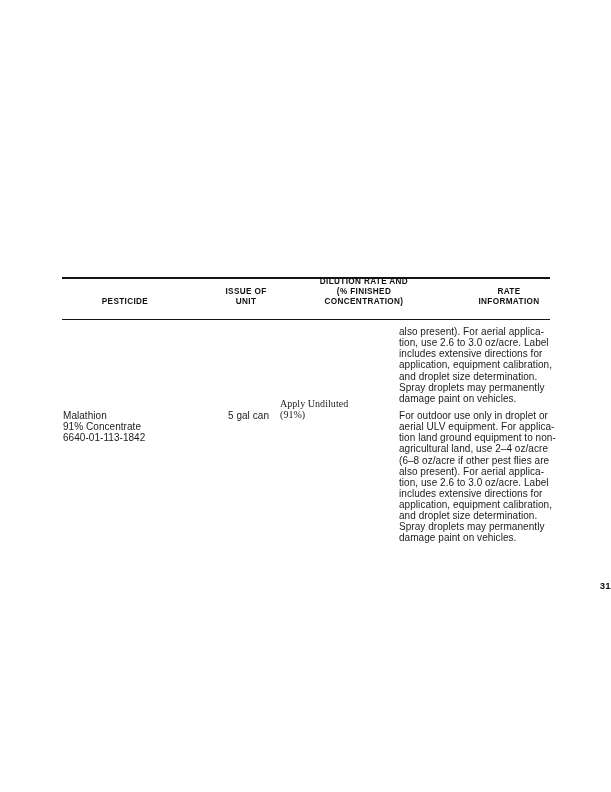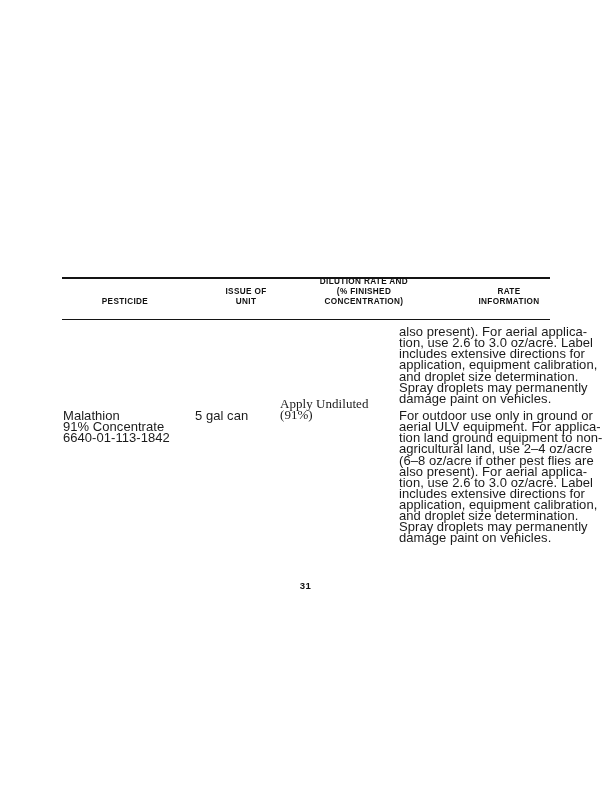--- a/index.html
+++ b/index.html
@@ -61,64 +61,65 @@
 
   
   .body-area {
     position: relative;
     width: 488px;
     height: 245px;
   }
 
   .cell {
     position: absolute;
-    font-size: 13px;
+    font-size: 10px;
     line-height: 11.1px;
     color: #1b1b1b;
     letter-spacing: 0.05px;
   }
   .cell .ln { display: block; white-space: nowrap; }
 
   
   .cont-label {
     left: 337px;
     top: 6px;
     width: 156px;
   }
 
   
   .entry-pesticide {
     left: 1px;
     top: 90px;
     width: 130px;
   }
   .entry-unit {
-    left: 133px;
+    left: 117px;
     top: 90px;
     width: 90px;
+    text-align: right;
   }
   .entry-dilution {
     left: 218px;
     top: 78px;
     width: 120px;
     font-family: Liberation Serif, serif;
   }
   .entry-label {
     left: 337px;
     top: 90px;
     width: 158px;
   }
 
   
   .folio {
     position: absolute;
     left: 0;
     right: 0;
     top: 580px;
-    text-align: center;
+    text-align: right;
     font-size: 9.6px;
     font-weight: bold;
     color: #111111;
     letter-spacing: 0.3px;
   }
 </style>
 </head>
 <body>
 
 <div class="page">
@@ -169,21 +170,21 @@
       <div class="cell entry-unit">
         <span class="ln">5 gal can</span>
       </div>
 
       <div class="cell entry-dilution">
         <span class="ln">Apply Undiluted</span>
         <span class="ln">(91%)</span>
       </div>
 
       <div class="cell entry-label">
-        <span class="ln">For outdoor use only in ground or</span>
+        <span class="ln">For outdoor use only in droplet or</span>
         <span class="ln">aerial ULV equipment. For applica-</span>
         <span class="ln">tion land ground equipment to non-</span>
         <span class="ln">agricultural land, use 2–4 oz/acre</span>
         <span class="ln">(6–8 oz/acre if other pest flies are</span>
         <span class="ln">also present). For aerial applica-</span>
         <span class="ln">tion, use 2.6 to 3.0 oz/acre. Label</span>
         <span class="ln">includes extensive directions for</span>
         <span class="ln">application, equipment calibration,</span>
         <span class="ln">and droplet size determination.</span>
         <span class="ln">Spray droplets may permanently</span>

